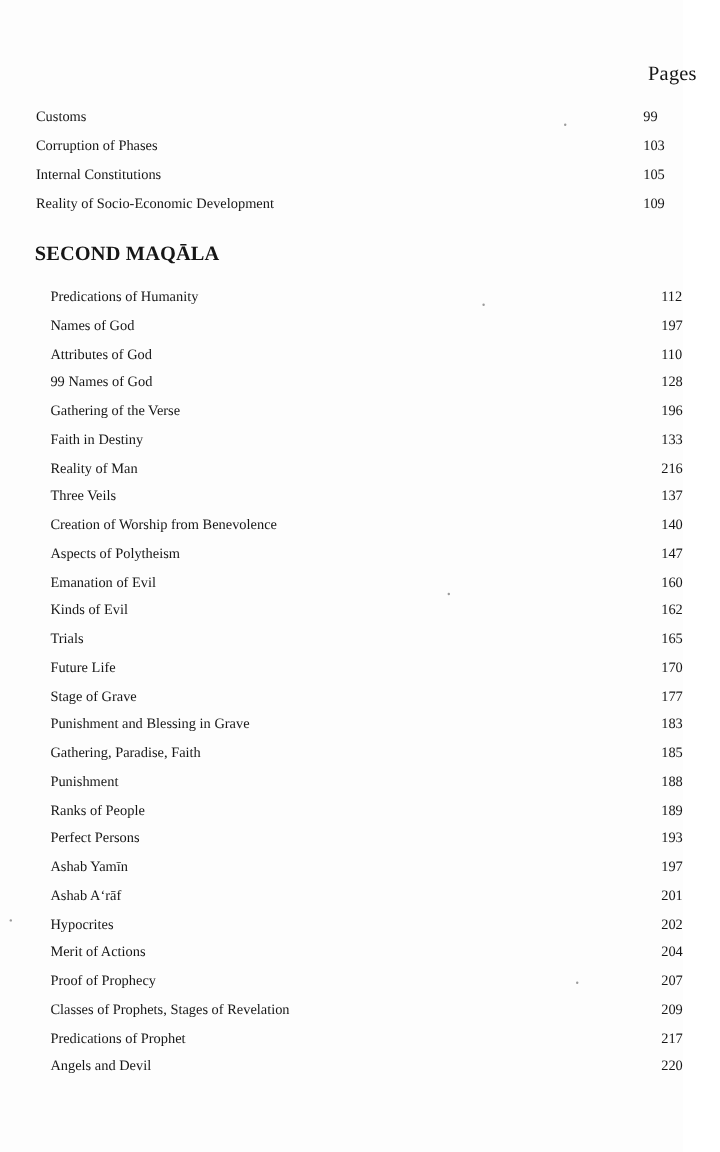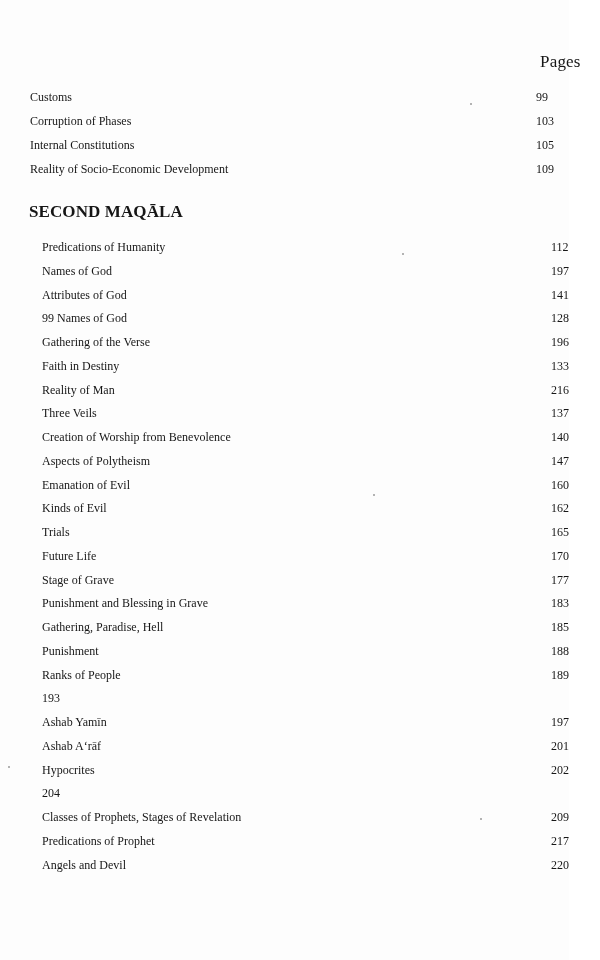--- a/index.html
+++ b/index.html
@@ -96,21 +96,21 @@
     <div class="row">
         <span class="title">Predications of Humanity</span>
         <span class="num">112</span>
       </div>
     <div class="row">
         <span class="title">Names of God</span>
         <span class="num">197</span>
       </div>
     <div class="row">
         <span class="title">Attributes of God</span>
-        <span class="num">141</span>
+        <span class="num">110</span>
       </div>
     <div class="row">
         <span class="title">99 Names of God</span>
         <span class="num">128</span>
       </div>
     <div class="row">
         <span class="title">Gathering of the Verse</span>
         <span class="num">196</span>
       </div>
     <div class="row">
@@ -151,48 +151,54 @@
       </div>
     <div class="row">
         <span class="title">Stage of Grave</span>
         <span class="num">177</span>
       </div>
     <div class="row">
         <span class="title">Punishment and Blessing in Grave</span>
         <span class="num">183</span>
       </div>
     <div class="row">
-        <span class="title">Gathering, Paradise, Hell</span>
+        <span class="title">Gathering, Paradise, Faith</span>
         <span class="num">185</span>
       </div>
     <div class="row">
         <span class="title">Punishment</span>
         <span class="num">188</span>
       </div>
     <div class="row">
         <span class="title">Ranks of People</span>
         <span class="num">189</span>
       </div>
     <div class="row">
+        <span class="title">Perfect Persons</span>
         <span class="num">193</span>
       </div>
     <div class="row">
         <span class="title">Ashab Yamīn</span>
         <span class="num">197</span>
       </div>
     <div class="row">
         <span class="title">Ashab A‘rāf</span>
         <span class="num">201</span>
       </div>
     <div class="row">
         <span class="title">Hypocrites</span>
         <span class="num">202</span>
       </div>
     <div class="row">
+        <span class="title">Merit of Actions</span>
         <span class="num">204</span>
+      </div>
+    <div class="row">
+        <span class="title">Proof of Prophecy</span>
+        <span class="num">207</span>
       </div>
     <div class="row">
         <span class="title">Classes of Prophets, Stages of Revelation</span>
         <span class="num">209</span>
       </div>
     <div class="row">
         <span class="title">Predications of Prophet</span>
         <span class="num">217</span>
       </div>
     <div class="row">

